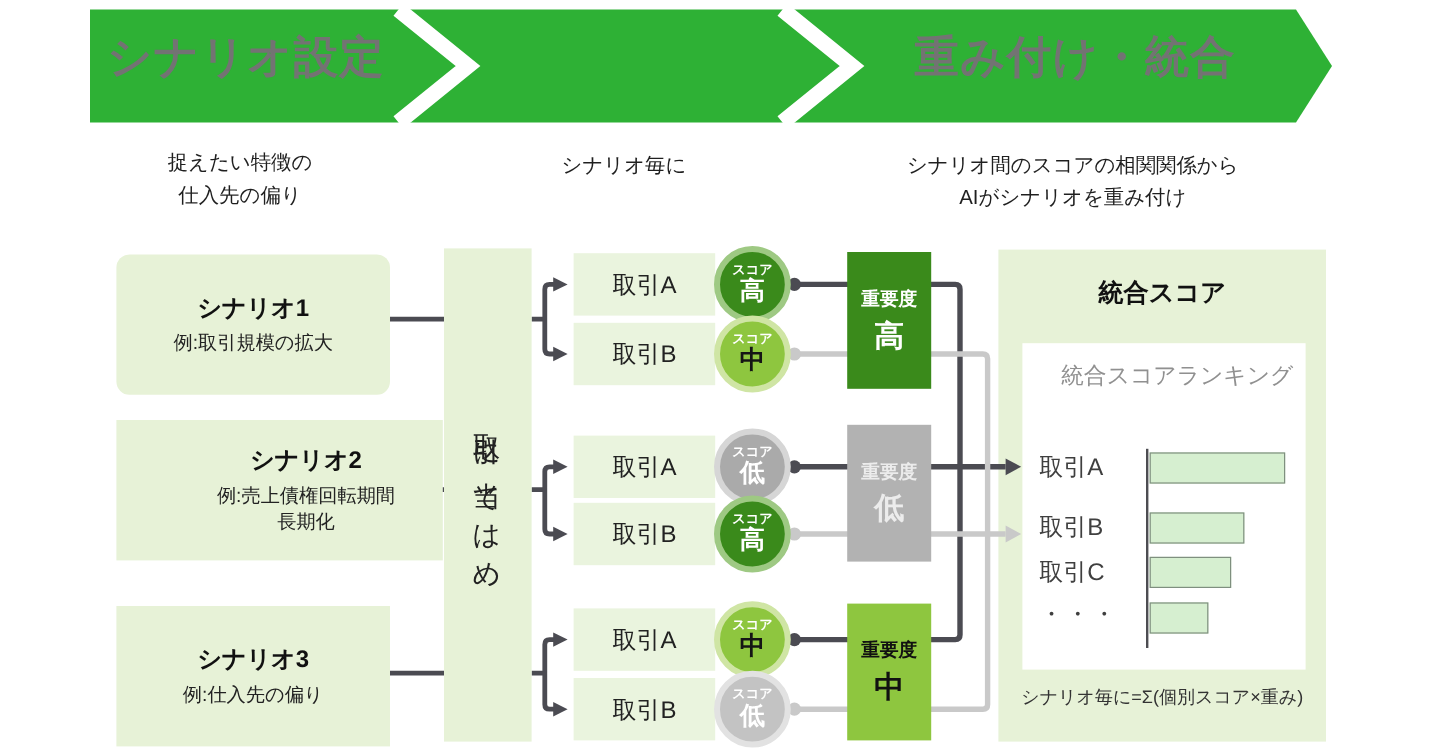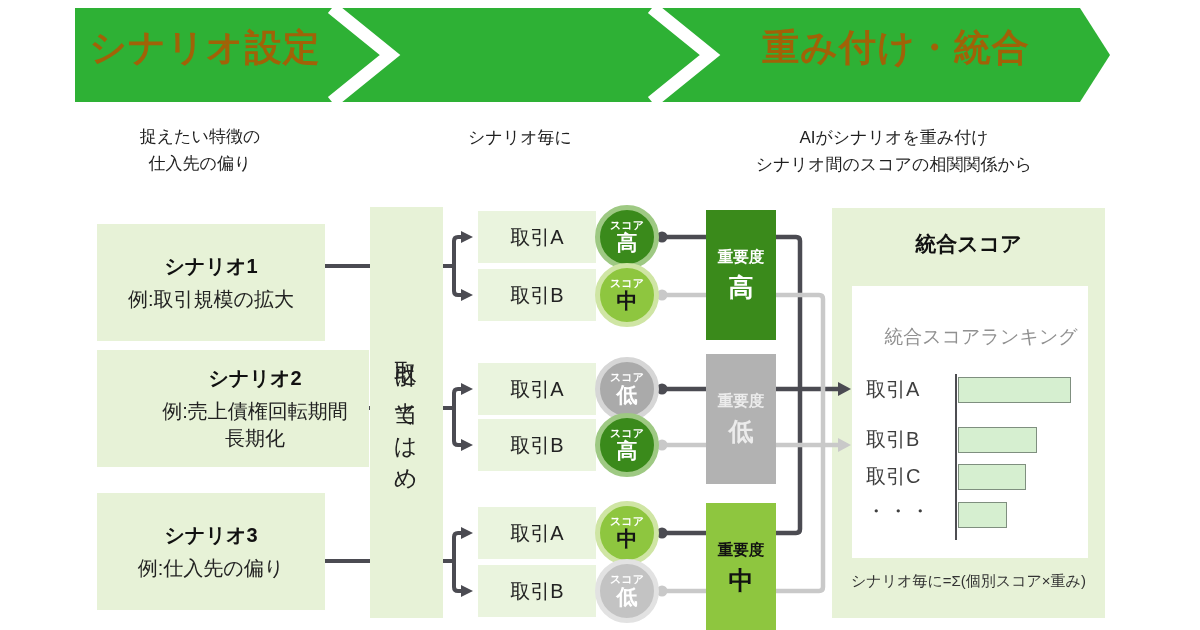--- a/index.html
+++ b/index.html
@@ -2,56 +2,56 @@
 <html><head>
 <meta charset="utf-8">
 <style>
   html,body{margin:0;padding:0;background:#fff;}
   #stage{position:relative;width:1200px;height:630px;background:#ffffff;overflow:hidden;
          font-family:"Liberation Sans","DejaVu Sans",sans-serif;color:#1f1f1f;}
   .abs{position:absolute;}
   
   #banner-svg{left:0;top:0;z-index:3;}
   .step-label{z-index:4;display:flex;align-items:center;justify-content:center;
-              color:#a16207;font-size:37px;font-weight:700;letter-spacing:1px;top:8px;height:80px;}
+              color:#737373;font-size:37px;font-weight:700;letter-spacing:1px;top:8px;height:80px;}
   
   .col-desc{top:124px;text-align:center;font-size:17px;line-height:1.6;color:#1f1f1f;}
   
   .greenbox{background:#e7f2d7;display:flex;flex-direction:column;align-items:center;justify-content:center;z-index:2;}
   .scenario{left:97px;width:228px;height:117px;gap:6px;}
   .scenario .ttl{font-size:20px;font-weight:700;color:#111;}
-  .scenario .ex{font-size:20px;color:#222;line-height:1.35;text-align:center;}
+  .scenario .ex{font-size:16px;color:#222;line-height:1.35;text-align:center;}
   #apply-box{left:370px;top:207px;width:73px;height:411px;}
   #apply-box .vtext{writing-mode:vertical-rl;text-orientation:upright;font-size:23px;letter-spacing:5px;color:#222;}
   
   .dealbox{left:478px;width:118px;height:52px;background:#eaf4de;display:flex;align-items:center;justify-content:center;
            font-size:20px;color:#222;z-index:2;}
   
   .score-circle{width:54px;height:54px;border-radius:50%;left:595px;display:flex;flex-direction:column;
                 align-items:center;justify-content:center;z-index:2;line-height:1.05;}
   .score-circle .cap{font-size:11px;font-weight:700;color:#fff;}
   .score-circle .lvl{font-size:21px;font-weight:700;color:#fff;}
   .sc-high{background:#3a8a1b;border:5px solid #9ec983;}
   .sc-mid{background:#8ec63f;border:5px solid #cfe5a4;}
   .sc-mid .lvl{color:#151515;}
   .sc-low{background:#aaaaaa;border:5px solid #d6d6d6;}
   .sc-lowlight{background:#c3c3c3;border:5px solid #e2e2e2;}
   
-  .imp{left:706px;width:70px;height:130px;display:flex;flex-direction:column;align-items:center;justify-content:center;
+  .imp{left:706px;width:70px;height:114px;display:flex;flex-direction:column;align-items:center;justify-content:center;
        gap:3px;z-index:2;}
   .imp .cap{font-size:15.5px;font-weight:700;}
   .imp .lvl{font-size:25px;font-weight:700;}
   .imp-high{background:#3a8a1b;color:#fff;}
   .imp-low{background:#b2b2b2;color:#ececec;}
   .imp-mid{background:#8ec63f;color:#111;}
   
   #panel{left:832px;top:208px;width:273px;height:410px;background:#e7f2d7;z-index:0;}
   #panel-title{left:832px;top:230px;width:273px;text-align:center;font-size:21px;font-weight:700;color:#111;z-index:2;}
   #rank-box{left:852px;top:286px;width:236px;height:272px;background:#ffffff;z-index:2;}
-  #rank-title{left:852px;top:324px;width:258px;text-align:center;font-size:19px;color:#909090;z-index:2;}
+  #rank-title{left:852px;top:300px;width:258px;text-align:center;font-size:19px;color:#909090;z-index:2;}
   .rank-label{left:866px;width:86px;font-size:20px;color:#3f3f3f;z-index:2;}
   #rank-axis{left:955px;top:374px;width:2px;height:166px;background:#4d4d52;z-index:2;}
   .bar{left:958px;height:26px;background:#d6efd0;border:1.5px solid #7f8f7f;box-sizing:border-box;z-index:2;}
   #formula{left:838px;top:572px;width:261px;text-align:center;font-size:15px;color:#333;z-index:2;}
   
   #wires{left:0;top:0;z-index:1;}
 </style>
 </head>
 <body>
 
@@ -70,22 +70,22 @@
     </div>
 
   <div class="abs col-desc" style="left:80px;width:240px;font-family:Liberation Mono, monospace;">
     <div>捉えたい特徴の</div>
     <div>仕入先の偏り</div>
   </div>
   <div class="abs col-desc" style="left:380px;width:280px;">
     <div>シナリオ毎に</div>
   </div>
   <div class="abs col-desc" style="left:698px;width:392px;">
+    <div>シナリオ間のスコアの相関関係から</div>
     <div>AIがシナリオを重み付け</div>
-    <div>シナリオ間のスコアの相関関係から</div>
   </div>
 
   <div id="panel" class="abs"></div>
 
   <svg id="wires" class="abs" width="1200" height="630">
 
     <path d="M325 266 H370 M325 408 H370 M325 561 H370" stroke="#4b4b52" stroke-width="4" fill="none"></path>
 
     <path d="M443 266 H454 M454 266 V241 Q454 237 458 237 H462 M454 266 V291 Q454 295 458 295 H462
              M443 408 H454 M454 408 V393 Q454 389 458 389 H462 M454 408 V441 Q454 445 458 445 H462
@@ -105,30 +105,30 @@
     <circle cx="662" cy="389" r="5.5" fill="#4b4b52"></circle>
     <circle cx="662" cy="533" r="5.5" fill="#4b4b52"></circle>
 
     <path d="M663 295 H819 Q823 295 823 299 V587 Q823 591 819 591 H663 M663 445 H838" stroke="#c9c9c9" stroke-width="4.5" fill="none"></path>
     <polygon points="838,438 851,445 838,452" fill="#c9c9c9"></polygon>
     <circle cx="662" cy="295" r="5.5" fill="#c9c9c9"></circle>
     <circle cx="662" cy="445" r="5.5" fill="#c9c9c9"></circle>
     <circle cx="662" cy="591" r="5.5" fill="#c9c9c9"></circle>
   </svg>
 
-  <div class="abs greenbox scenario" style="top:224px;">
+  <div class="abs greenbox scenario" style="top:212px;border-radius:11px;">
     <div class="ttl">シナリオ1</div>
     <div class="ex">例:取引規模の拡大</div>
   </div>
   <div class="abs greenbox scenario" style="top:350px;padding-left:44px;">
     <div class="ttl">シナリオ2</div>
     <div class="ex"><span>例:売上債権回転期間</span><br>
     <span>長期化</span></div>
   </div>
-  <div class="abs greenbox scenario" style="top:493px;">
+  <div class="abs greenbox scenario" style="top:505px;">
     <div class="ttl">シナリオ3</div>
     <div class="ex">例:仕入先の偏り</div>
   </div>
 
   <div id="apply-box" class="abs greenbox">
     <div class="vtext">取引に当てはめ</div>
   </div>
 
   <div class="abs dealbox" style="top:211px;">
       <span>取引A</span>

